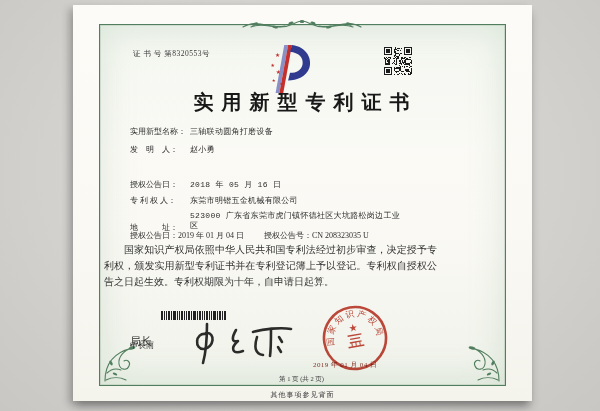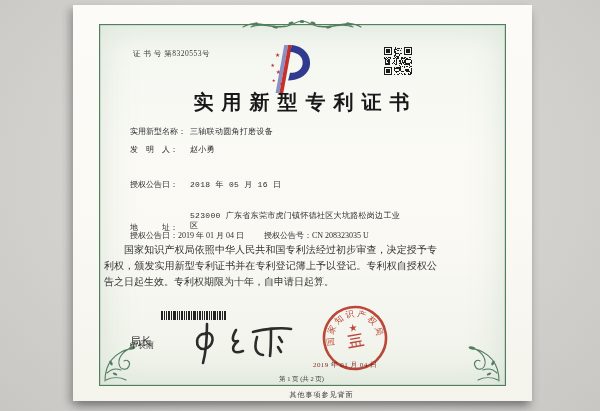--- a/index.html
+++ b/index.html
@@ -42,21 +42,21 @@
   .grant-no-pair{margin-left:20px;}
   .body-text{position:absolute;left:31px;top:237px;width:333px;}
   .body-text p{margin:0 0 1px 0;font-size:10px;line-height:16px;color:#333;text-indent:2em;text-align:justify;}
   .barcode{position:absolute;left:88px;top:306px;width:66px;height:9px;}
   .director-title{position:absolute;left:57px;top:329px;font-size:11px;color:#2e2e2e;}
   .director-name{position:absolute;left:57px;top:335px;font-size:8px;color:#2e2e2e;}
   .signature{position:absolute;left:118px;top:316px;width:110px;height:48px;}
   .seal{position:absolute;left:248px;top:299px;width:68px;height:68px;mix-blend-mode:multiply;opacity:.92;}
   .seal-date{position:absolute;left:240px;top:355px;font-size:7px;color:#8e3226;letter-spacing:.4px;mix-blend-mode:multiply;}
   .page-note{position:absolute;left:26px;top:370px;width:405px;text-align:center;font-size:6.5px;color:#3c3c3c;}
-  .reverse-note{position:absolute;left:0;top:385px;width:459px;text-align:center;font-size:7px;color:#3e3e3e;letter-spacing:1px;padding-left:19px;}
+  .reverse-note{position:absolute;left:0;top:385px;width:459px;text-align:center;font-size:7px;color:#3e3e3e;letter-spacing:1px;}
 </style>
 </head>
 <body>
 
 <div class="paper">
 
   <div class="frame"></div>
 
   <svg class="ornament garland" width="122" height="20" viewBox="0 0 122 20">
     <g stroke="#517e5e" fill="none" stroke-width="1.1" stroke-linecap="round">
@@ -120,20 +120,23 @@
   <h1 class="title">实用新型专利证书</h1>
 
   <div class="row" style="top:121px">
     <span class="lbl">实用新型名称：</span><span class="val">三轴联动圆角打磨设备</span>
   </div>
   <div class="row" style="top:139px">
     <span class="lbl">发　明　人：</span><span class="val">赵小勇</span>
   </div>
   <div class="row" style="top:174px">
     <span class="lbl">授权公告日：</span><span class="val">2018 年 05 月 16 日</span>
+  </div>
+  <div class="row" style="top:190px">
+    <span class="lbl">专 利 权 人：</span><span class="val">东莞市明锴五金机械有限公司</span>
   </div>
   <div class="row row-addr" style="top:206px">
     <span class="lbl">地　　　址：</span><span class="val">523000 广东省东莞市虎门镇怀德社区大坑路松岗边工业区</span>
   </div>
   <div class="row" style="top:225px">
     <span>授权公告日：</span><span>2019 年 01 月 04 日</span><span class="grant-no-pair">授权公告号：</span><span>CN 208323035 U</span>
   </div>
 
   <div class="body-text">
     <p>国家知识产权局依照中华人民共和国专利法经过初步审查，决定授予专利权，颁发实用新型专利证书并在专利登记簿上予以登记。专利权自授权公告之日起生效。专利权期限为十年，自申请日起算。</p>

